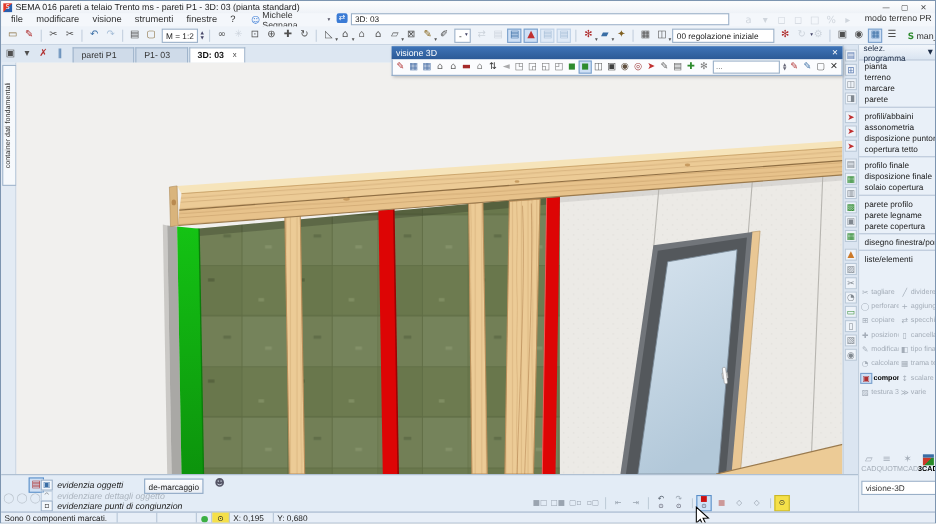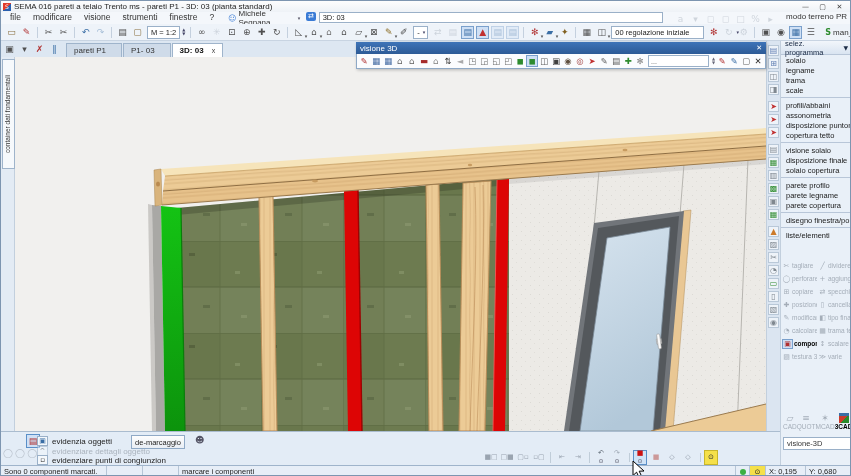--- a/index.html
+++ b/index.html
@@ -86,21 +86,21 @@
   #sb-viewsel{position:absolute;left:2px;top:396px;width:66px;height:11px;background:#fff;border:1px solid #9ab0c8;font-size:7.5px;display:flex;align-items:center;justify-content:space-between;padding:0 2px 0 3px;color:#333;}
   #sb-viewsel .caret{font-size:5px;color:#446;}
 
   
   #bottom-panel{position:absolute;left:0;top:430px;width:779px;height:34px;background:#e3ecf6;border-top:1px solid #aabccf;box-sizing:border-box;}
   #bp-sel-btn{position:absolute;left:25px;top:2px;width:14px;height:14px;background:#cfe0f5;border:1px solid #5a8fc8;box-sizing:border-box;display:flex;align-items:center;justify-content:center;font-size:9px;color:#b03030;}
   #bp-circles{position:absolute;left:2px;top:16px;display:flex;}
   #bp-circles span{font-size:9px;color:#b9c2cc;margin-right:2px;}
   .bp-row{position:absolute;left:36px;display:flex;align-items:center;height:10px;}
   .bp-ic{width:11px;height:10px;display:flex;align-items:center;justify-content:center;border:1px solid #9ab0c8;background:#f4f8fc;font-size:7px;margin-right:4px;box-sizing:border-box;}
-  .bp-label{font-size:8px;color:#222;white-space:nowrap;}
+  .bp-label{font-size:8px;color:#222;white-space:nowrap;font-style:italic;}
   .bp-row.dim .bp-label{color:#aab3bd;}
   .bp-row.dim .bp-ic{opacity:.5;}
   #demark-btn{position:absolute;left:130px;top:3px;width:52px;height:12px;background:linear-gradient(#fdfdfd,#e9eef5);border:1px solid #8fa9c6;font-size:7.5px;display:flex;align-items:center;justify-content:center;}
   #person-ic{position:absolute;left:194px;top:3px;font-size:9px;color:#556;}
   #bp-iconrow{position:absolute;left:482px;top:17px;display:flex;align-items:center;height:16px;}
   #bp-iconrow .cell{position:relative;width:14px;height:15px;display:flex;flex-direction:column;align-items:center;justify-content:center;font-size:7px;line-height:7px;margin:0 1px;}
   #bp-iconrow .cell .eye{font-size:6px;color:#556;}
   #bp-iconrow .cell.sep{margin-left:8px;}
   #bp-iconrow .cell.sep::before{content:'';position:absolute;left:-5px;top:2px;bottom:2px;width:1px;background:#c0cdd9;}
   #bp-iconrow .cell.active{background:#cfe3f7;border:1px solid #5a8fc8;box-sizing:border-box;}
@@ -650,45 +650,45 @@
     </div>
 
   <div id="sidebar">
     <div id="sb-header">
       <span>selez. programma</span>
       <span class="caret ico">▼</span>
     </div>
     <div>
 
     <div class="sb-item">
-          <span>solaio</span>
+          <span>pianta</span>
         </div>
         <div class="sb-item">
-          <span>legname</span>
+          <span>terreno</span>
         </div>
         <div class="sb-item">
-          <span>trama</span>
+          <span>marcare</span>
         </div>
         <div class="sb-item grp">
-          <span>scale</span>
+          <span>parete</span>
         </div>
         <div class="sb-item">
           <span>profili/abbaini</span>
         </div>
         <div class="sb-item">
           <span>assonometria</span>
         </div>
         <div class="sb-item">
           <span>disposizione puntoni</span>
         </div>
         <div class="sb-item grp">
           <span>copertura tetto</span>
         </div>
         <div class="sb-item">
-          <span>visione solaio</span>
+          <span>profilo finale</span>
         </div>
         <div class="sb-item">
           <span>disposizione finale</span>
         </div>
         <div class="sb-item grp">
           <span>solaio copertura</span>
         </div>
         <div class="sb-item">
           <span>parete profilo</span>
         </div>
@@ -877,21 +877,20 @@
           <span style="color: rgb(48, 48, 48);">⊙</span>
           <span class="eye"></span>
         </div>
       </div>
   </div>
 
   <div id="statusbar">
     <div class="st-cell" id="st-left">Sono 0 componenti marcati.</div>
     <div class="st-cell st-small"></div>
     <div class="st-cell st-small"></div>
-    <div class="st-cell" id="st-hint">marcare i componenti</div>
     <div class="st-cell" id="st-dot">
         <span></span>
       </div>
     <div class="st-cell ico" id="st-eye">⊙</div>
     <div class="st-cell" id="st-x">
       <span>X:</span>&nbsp;<span>0,195</span>
     </div>
     <div class="st-cell" id="st-y">
       <span>Y:</span>&nbsp;<span>0,680</span>
     </div>

